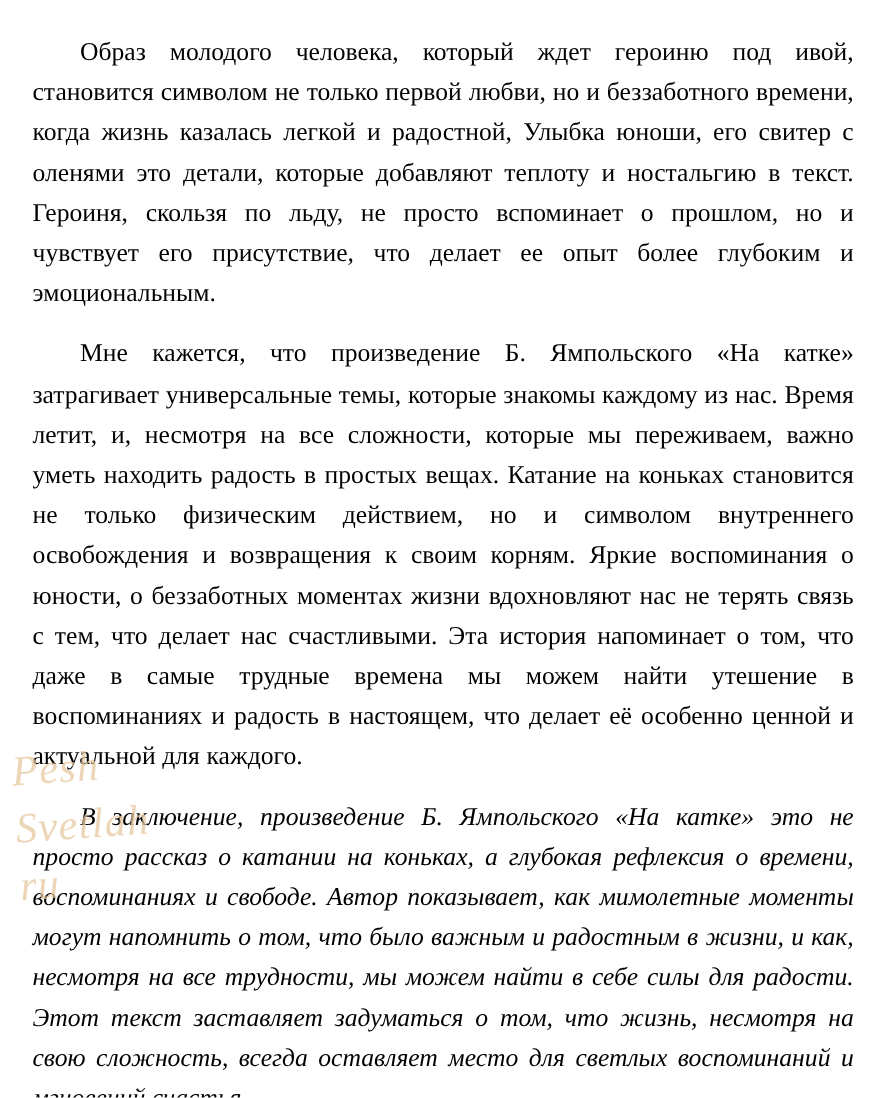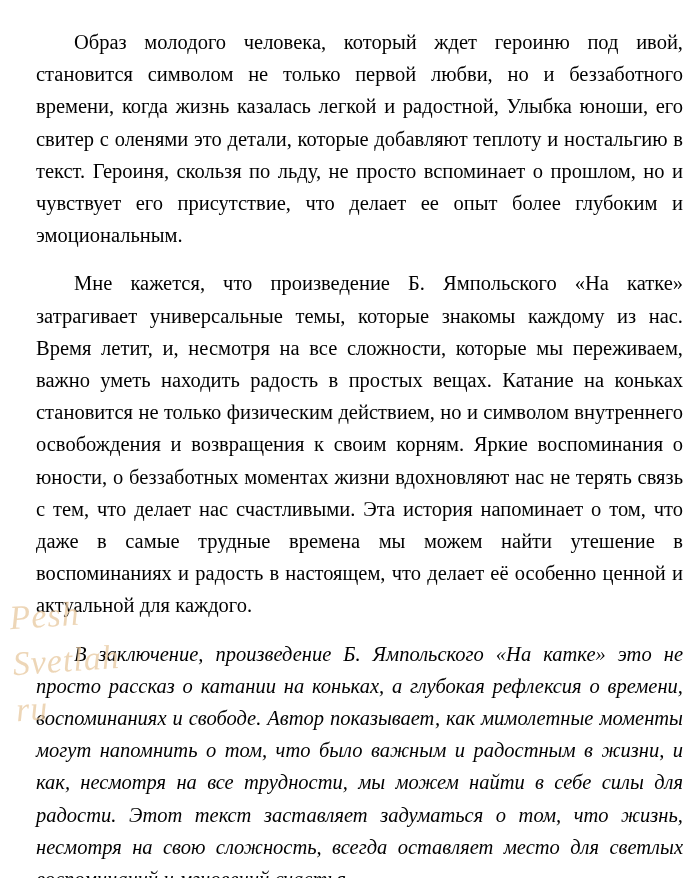--- a/index.html
+++ b/index.html
@@ -43,21 +43,21 @@
   .watermark span {
     display: block;
     line-height: 46px;
     padding-left: 8px;
   }
   .content {
     position: relative;
     z-index: 2;
   }
   p.para {
-    margin: 0 0 16px 14px;
+    margin: 0 0 16px 4px;
     font-size: 20.5px;
     line-height: 32.2px;
     text-align: justify;
     text-justify: inter-word;
     text-indent: 38px;
     hyphens: none;
     word-spacing: 0.2px;
   }
   p.para:last-child {
     margin-bottom: 0;

